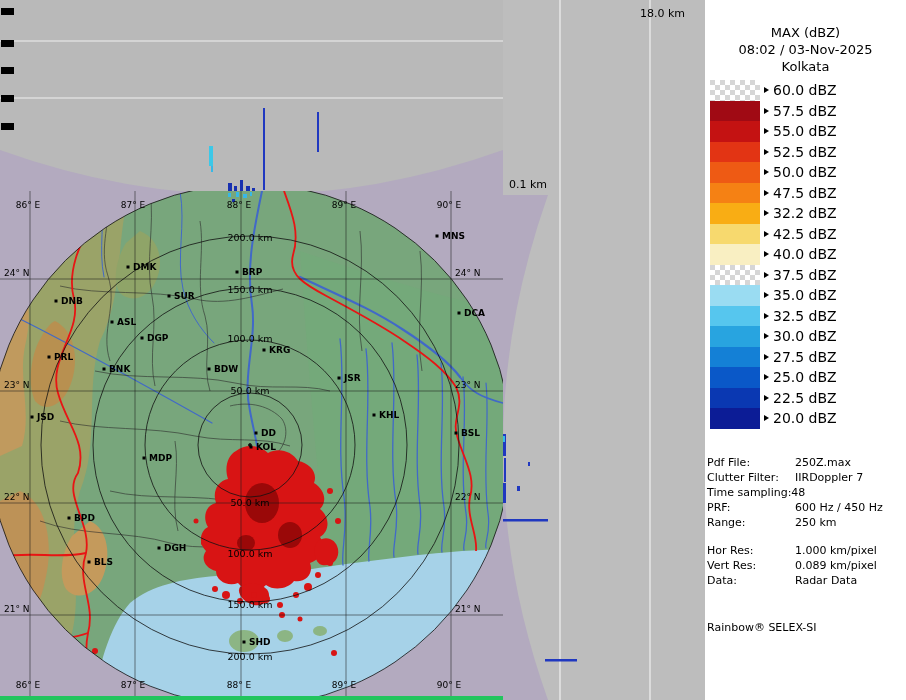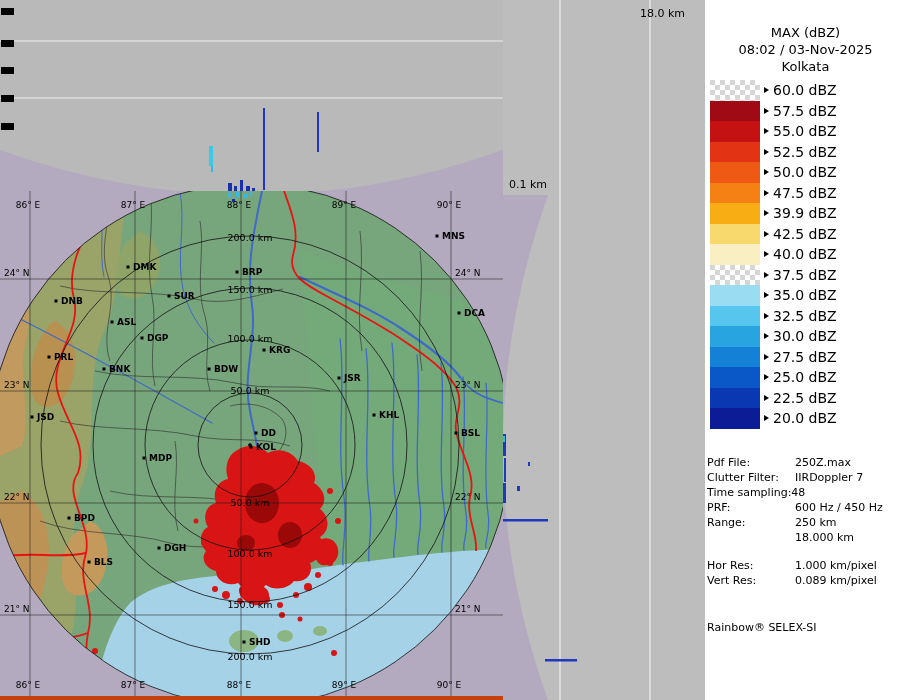--- a/index.html
+++ b/index.html
@@ -1,17 +1,17 @@
 <!DOCTYPE html>
 <html><head>
 <meta charset="utf-8">
 <style>
   *{margin:0;padding:0;box-sizing:border-box}
   html,body{width:906px;height:700px;background:#bababa;}
-  .screen{position:relative;width:906px;height:700px;overflow:hidden;background:#c2410c;
+  .screen{position:relative;width:906px;height:700px;overflow:hidden;background:#22c55e;
           font-family:"DejaVu Sans","Liberation Sans",sans-serif;color:#000;}
   .abs{position:absolute}
   #top-profile{left:0;top:0;width:503px;height:195px}
   #side-profile{left:503px;top:0;width:202px;height:700px}
   #map-area{left:0;top:191px;width:503px;height:505px}
   .axis-lbl{position:absolute;font-size:11px;color:#000;white-space:nowrap}
   #axis-top-lbl{left:640px;top:7px}
   #axis-bottom-lbl{left:509px;top:178px}
   
   #legend{left:705px;top:0;width:201px;height:700px;background:#fff}
@@ -322,21 +322,21 @@
           <span class="scale-text">50.0 dBZ</span>
         </div>
         <div class="scale-row">
           <div class="swatch" style="background: rgb(245, 129, 20);"></div>
           <span class="tick"></span>
           <span class="scale-text">47.5 dBZ</span>
         </div>
         <div class="scale-row">
           <div class="swatch" style="background: rgb(249, 173, 20);"></div>
           <span class="tick"></span>
-          <span class="scale-text">39.9 dBZ</span>
+          <span class="scale-text">32.2 dBZ</span>
         </div>
         <div class="scale-row">
           <div class="swatch" style="background: rgb(247, 217, 110);"></div>
           <span class="tick"></span>
           <span class="scale-text">42.5 dBZ</span>
         </div>
         <div class="scale-row">
           <div class="swatch" style="background: rgb(249, 239, 194);"></div>
           <span class="tick"></span>
           <span class="scale-text">40.0 dBZ</span>
@@ -396,31 +396,31 @@
           <span class="mv"></span>
         </div>
         <div class="meta-row">
           <span class="ml">PRF:</span>
           <span class="mv">600 Hz / 450 Hz</span>
         </div>
         <div class="meta-row">
           <span class="ml">Range:</span>
           <span class="mv">250 km</span>
         </div>
-        <div class="meta-row">
-          <span class="ml"></span>
-          <span class="mv">18.000 km</span>
-        </div>
         <div class="meta-row gap">
           <span class="ml">Hor Res:</span>
           <span class="mv">1.000 km/pixel</span>
         </div>
         <div class="meta-row">
           <span class="ml">Vert Res:</span>
           <span class="mv">0.089 km/pixel</span>
+        </div>
+        <div class="meta-row">
+          <span class="ml">Data:</span>
+          <span class="mv">Radar Data</span>
         </div>
       </div>
     <div id="vendor-wrap" style="position:absolute;left:2px;top:605px;width:197px">
       <div id="vendor">Rainbow® SELEX-SI</div>
     </div>
   </div>
 
 </div>
 
 </body></html>

